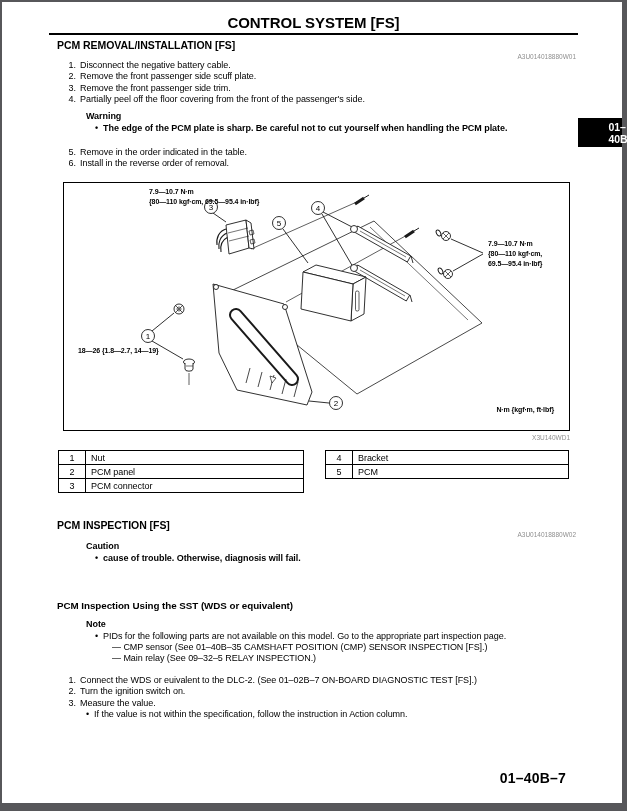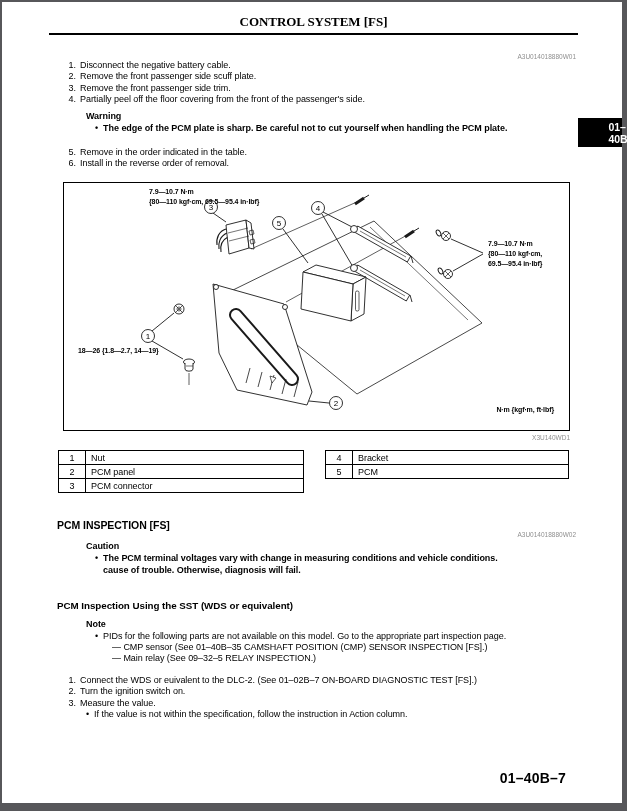--- a/index.html
+++ b/index.html
@@ -17,21 +17,21 @@
   }
   
   .frame {
     position:absolute; inset:0; z-index:60; pointer-events:none;
     border-left:2px solid #57575a; border-top:2px solid #57575a;
     border-right:5px solid #57575a; border-bottom:8px solid #57575a;
   }
   .abs { position:absolute; }
   .doc-title {
     left:0; top:14px; width:627px; text-align:center;
-    font-size:13px; font-weight:bold;font-family:Liberation Serif, serif;
+    font-size:15px; font-weight:bold;
   }
   .title-rule { left:49px; top:33px; width:529px; height:2px; background:#000; }
   .sec-head { font-size:10.5px; font-weight:bold; left:57px; }
   .sec-code {
     left:420px; width:156px; text-align:right;
     font-size:6.5px; color:#8f8f8f; letter-spacing:0;
   }
   .olist { left:63px; font-size:9px; }
   .olist .li { display:flex; line-height:11.4px; white-space:nowrap; }
   .olist .num { width:13px; text-align:right; margin-right:4px; flex:none; }
@@ -67,20 +67,21 @@
   .cnum { font-size:8px; }
 </style>
 </head>
 <body>
 
 <div class="page">
 
   <div class="abs doc-title">CONTROL SYSTEM [FS]</div>
   <div class="abs title-rule"></div>
 
+  <div class="abs sec-head" style="top:39px;">PCM REMOVAL/INSTALLATION [FS]</div>
   <div class="abs sec-code" style="top:53px;">A3U014018880W01</div>
 
   <div class="abs olist" style="top:60px;">
     <div class="li">
         <span class="num">1.</span>
         <span>Disconnect the negative battery cable.</span>
       </div>
     <div class="li">
         <span class="num">2.</span>
         <span>Remove the front passenger side scuff plate.</span>
@@ -250,21 +251,20 @@
   </tbody>
     </table>
 
   <div class="abs sec-head" style="top:519px;">PCM INSPECTION [FS]</div>
   <div class="abs sec-code" style="top:531px;">A3U014018880W02</div>
 
   <div class="abs callout-label" style="top:541px;">Caution</div>
   <div class="abs bullet-row bold-row" style="left:95px; top:553px;">
     <span class="dot">•</span>
     <div class="caution-lines">
-      <div>The PCM terminal voltages vary with change in measuring conditions and vehicle conditions.</div>
       <div>cause of trouble. Otherwise, diagnosis will fail.</div>
     </div>
   </div>
 
   <div class="abs sec-head" style="top:600px; font-size:9.8px;">PCM Inspection Using the SST (WDS or equivalent)</div>
 
   <div class="abs callout-label" style="top:619px;">Note</div>
   <div class="abs bullet-row" style="left:95px; top:630.5px;">
     <span class="dot">•</span>
       <span>PIDs for the following parts are not available on this model. Go to the appropriate part inspection page.</span>

